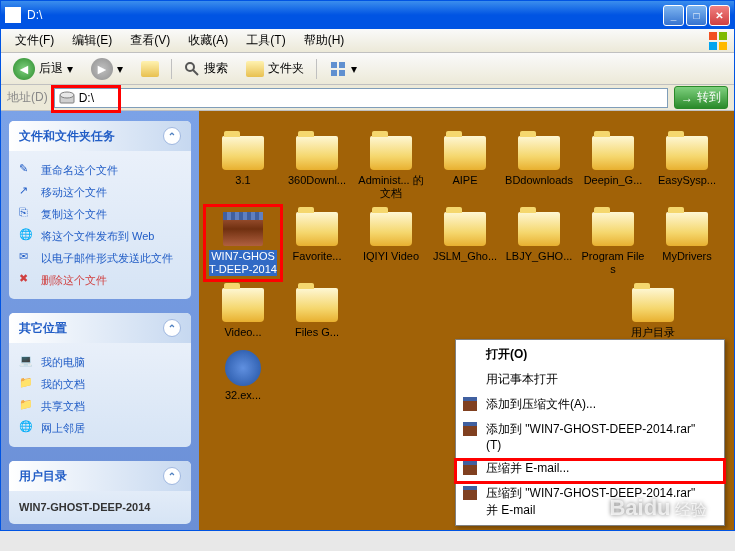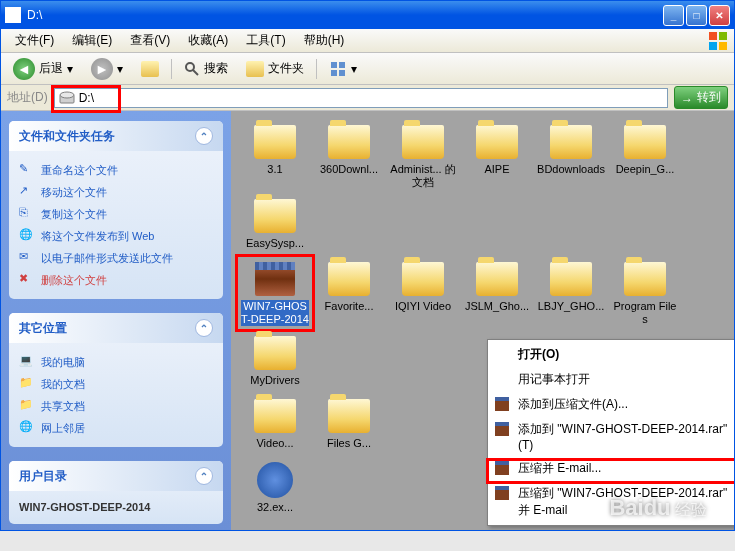--- a/index.html
+++ b/index.html
@@ -30,30 +30,30 @@
 .search-ic { width: 16px; height: 16px; display: inline-block; }
 
 .addressbar { height: 26px; background: #ece9d8; border-bottom: 1px solid #c0c0c0; display: flex; align-items: center; padding: 0 6px; font-size: 12px; gap: 6px; }
 .addr-label { color: #888; }
 .addr-field { flex: 1; height: 20px; background: white; border: 1px solid #7f9db9; display: flex; align-items: center; padding: 0 4px; position: relative; }
 .addr-highlight { position: absolute; top: -4px; left: -4px; width: 70px; height: 28px; border: 3px solid red; pointer-events: none; }
 .go-btn { display: flex; align-items: center; gap: 4px; padding: 2px 6px; background: linear-gradient(to bottom, #7ed07e, #2a8a2a); border: 1px solid #2a8a2a; border-radius: 3px; color: white; cursor: pointer; }
 
 .body-area { flex: 1; display: flex; overflow: hidden; }
 
-.sidebar { width: 230px; background: linear-gradient(to bottom, #7ba2e7, #6b8fd6); padding: 10px 8px; overflow-y: auto; }
+.sidebar { width: 198px; background: linear-gradient(to bottom, #7ba2e7, #6b8fd6); padding: 10px 8px; overflow-y: auto; }
 .side-panel { background: linear-gradient(to bottom, #eef3fb, #d6e4f5); border-radius: 5px; margin-bottom: 14px; overflow: hidden; }
 .side-header { background: linear-gradient(to right, #ffffff, #c6d8f0); padding: 6px 10px; font-size: 12px; font-weight: bold; color: #215dc6; display: flex; justify-content: space-between; align-items: center; cursor: pointer; }
 .side-toggle { width: 18px; height: 18px; border-radius: 50%; background: white; border: 1px solid #a0b8e0; display: flex; align-items: center; justify-content: center; font-size: 10px; color: #5080c0; }
 .side-body { padding: 8px 10px; font-size: 11px; }
 .side-link { color: #215dc6; padding: 3px 0; cursor: pointer; display: flex; align-items: center; gap: 6px; }
 .side-link .s-icon { width: 16px; height: 16px; flex-shrink: 0; }
 .side-del { color: #d04040; }
 
-.content { flex: 1; background: #a3a3a3; position: relative; overflow: hidden; padding: 10px 8px; }
+.content { flex: 1; background: #a16207; position: relative; overflow: hidden; padding: 21px 8px; }
 .icon-grid { display: flex; flex-wrap: wrap; gap: 4px 2px; }
 .file-item { width: 72px; display: flex; flex-direction: column; align-items: center; font-size: 11px; text-align: center; cursor: pointer; padding: 2px; }
 .file-icon { width: 44px; height: 38px; margin-bottom: 2px; display: flex; align-items: center; justify-content: center; }
 .folder-lg { width: 42px; height: 34px; background: linear-gradient(to bottom, #fef7d4 0%, #f5d76e 60%, #e8b030 100%); border-radius: 2px 2px 4px 4px; position: relative; }
 .folder-lg:before { content: ""; position: absolute; top: -5px; left: 2px; width: 16px; height: 6px; background: #f5d76e; border-radius: 2px 2px 0 0; }
 .rar-lg { width: 40px; height: 34px; background: linear-gradient(to bottom, #b06040 0%, #703010 50%, #b06040 100%); border-radius: 2px; position: relative; }
 .rar-lg:before { content: ""; position: absolute; top: 0; left: 0; right: 0; height: 8px; background: repeating-linear-gradient(90deg, #4060a0 0 4px, #6080c0 4px 8px); }
 .exe-lg { width: 36px; height: 36px; border-radius: 50%; background: radial-gradient(circle, #6090e0, #2050a0); }
 .txt-lg { width: 32px; height: 38px; background: white; border: 1px solid #a0a0a0; position: relative; }
 .txt-lg:before { content: ""; position: absolute; top: 6px; left: 4px; right: 4px; height: 2px; background: #b0b0b0; box-shadow: 0 5px 0 #b0b0b0, 0 10px 0 #b0b0b0, 0 15px 0 #b0b0b0; }

